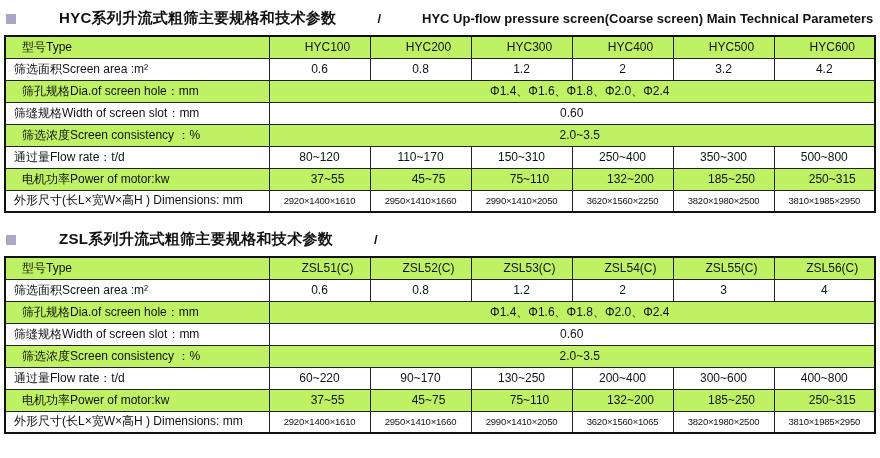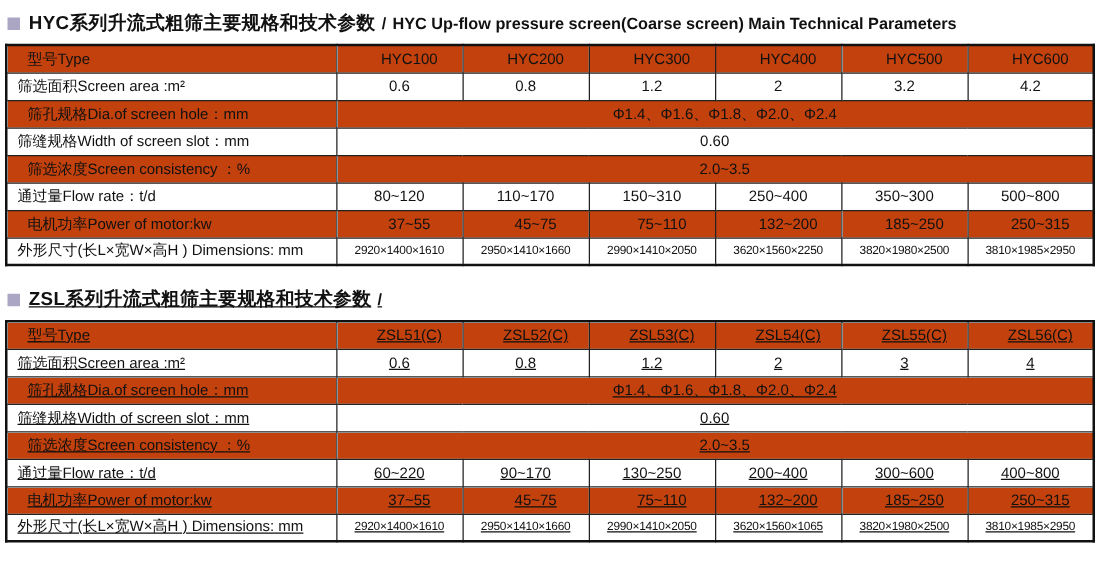--- a/index.html
+++ b/index.html
@@ -8,20 +8,21 @@
     background: #ffffff;
     font-family: "Liberation Sans", "DejaVu Sans", sans-serif;
     color: #111111;
   }
   .page { width: 880px; height: 458px; overflow: hidden; }
 
   .section-title {
     display: flex;
     align-items: center;
     margin: 9px 4px 7px 6px;
+    gap: 36px;
   }
   .bullet {
     width: 10px;
     height: 10px;
     background: #aba6c3;
     margin-right: 7px;
     flex: 0 0 auto;
   }
   .title-cn { font-weight: bold; font-size: 15px; letter-spacing: 0.3px; }
   .title-sep { font-weight: bold; font-size: 13px; margin: 0 5px; }
@@ -41,28 +42,28 @@
     vertical-align: middle;
     overflow: hidden;
     white-space: nowrap;
   }
   td.lbl {
     width: 264px;
     text-align: left;
     padding-left: 8px;
   }
   td.val { text-align: center; }
-  tr.shade td { background: #c2410c; padding-left: 16px; }
+  tr.shade td { background: #bef264; padding-left: 16px; }
   tr.dims td.val {
     font-size: 9.5px;
     letter-spacing: -0.2px;
     font-family: "Liberation Sans", "DejaVu Sans", sans-serif;
     margin-top: 26px;
   }
-  .second { margin-top: 17px; text-decoration: underline; }
+  .second { margin-top: 17px; }
 </style>
 </head>
 <body>
 
 <div class="page">
 
   <div class="section">
     <div class="section-title">
       <span class="bullet"></span>
       <span class="title-cn">HYC系列升流式粗筛主要规格和技术参数</span>

